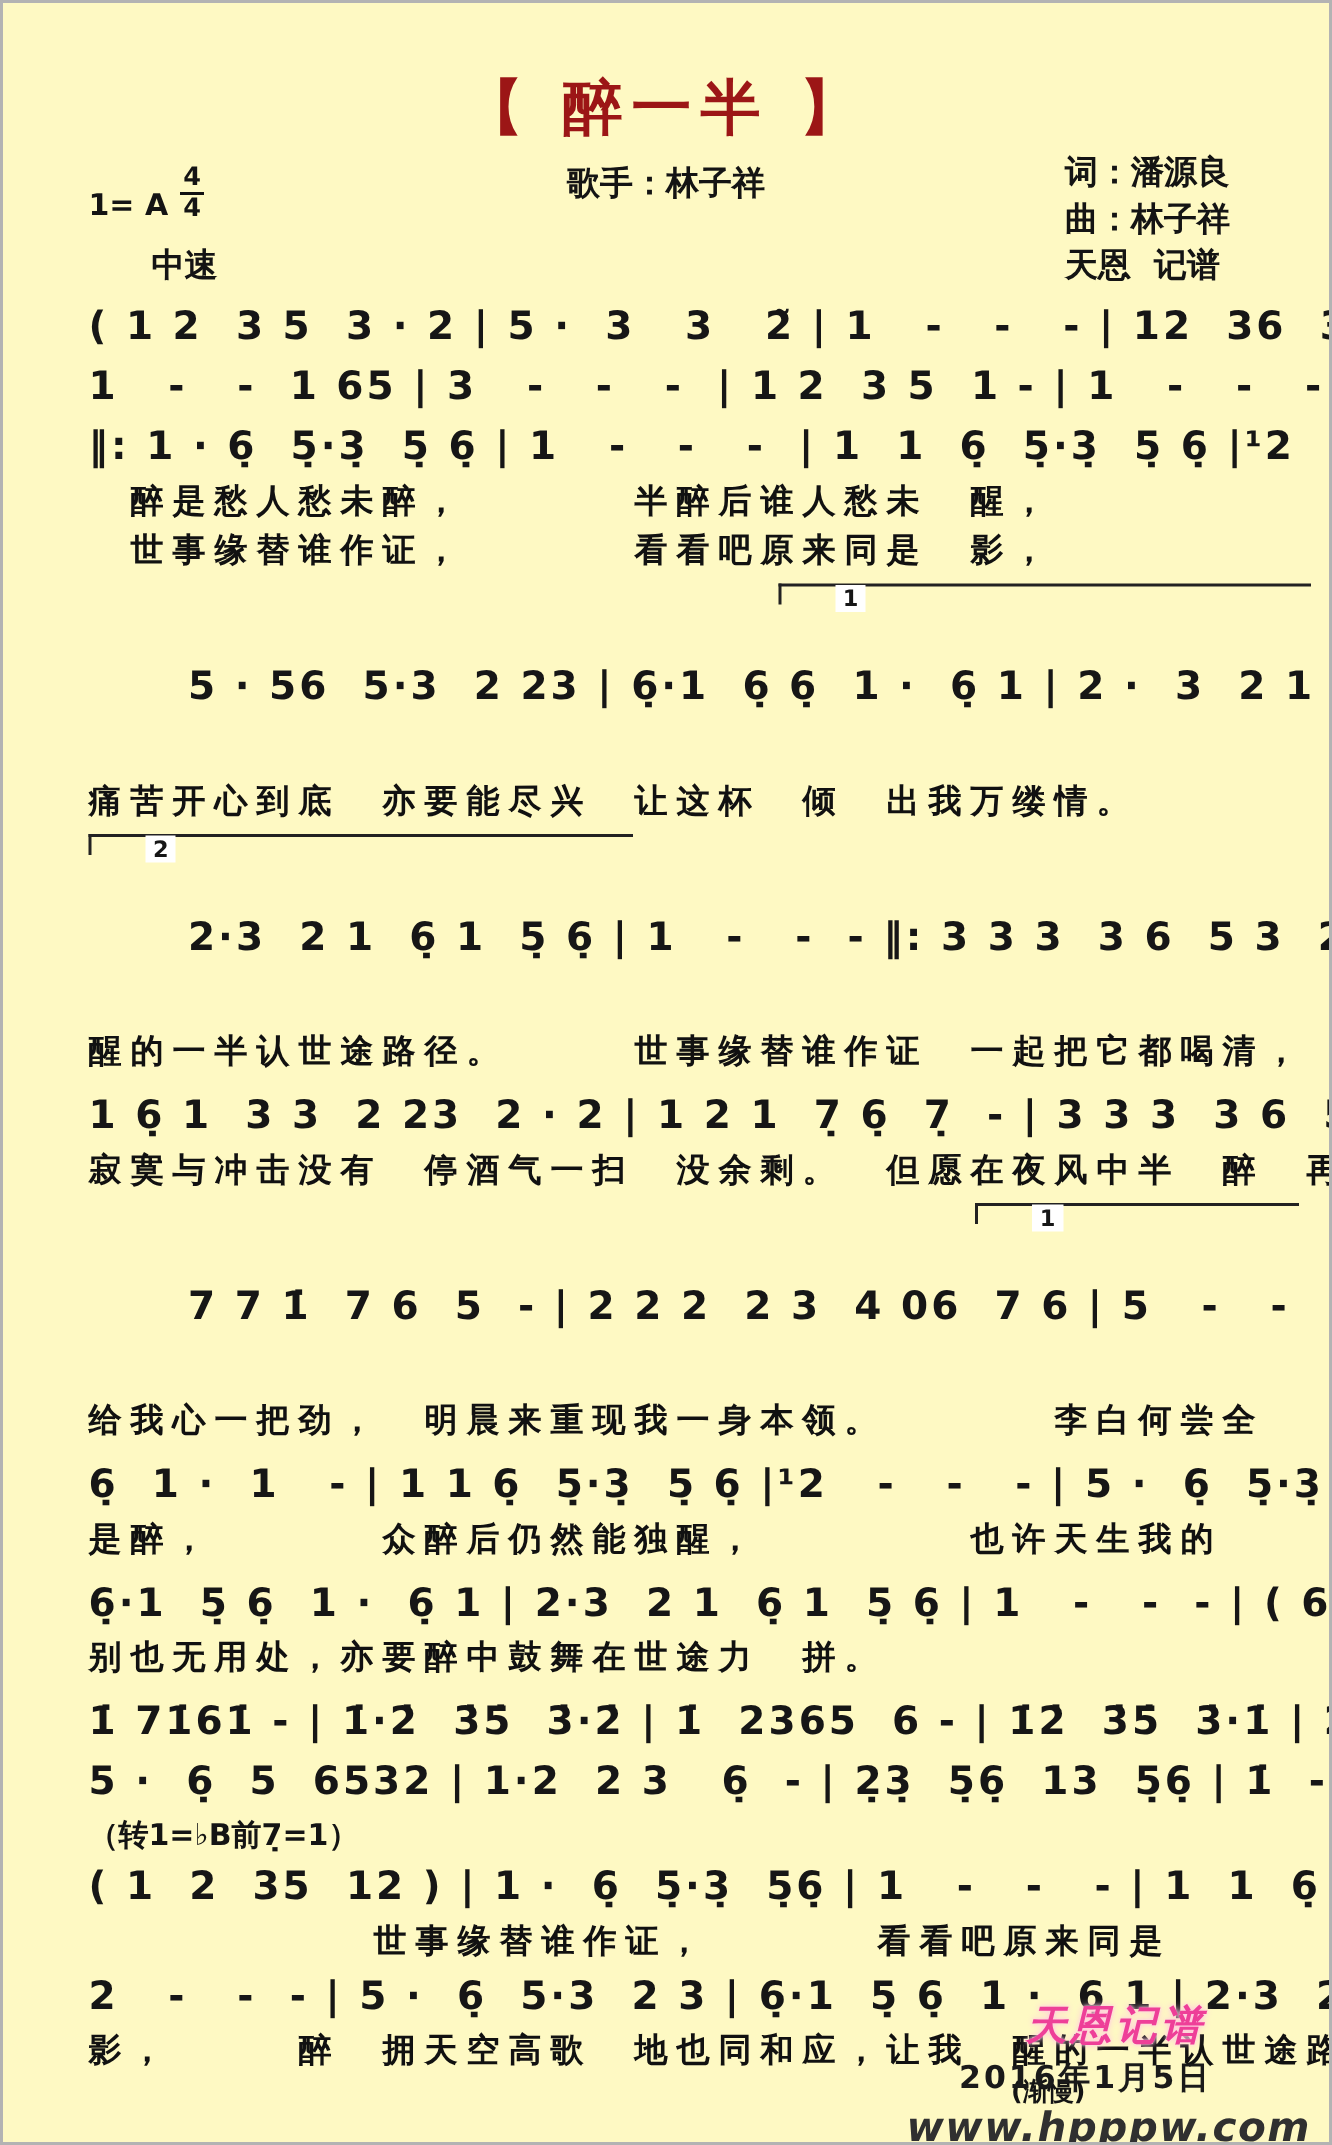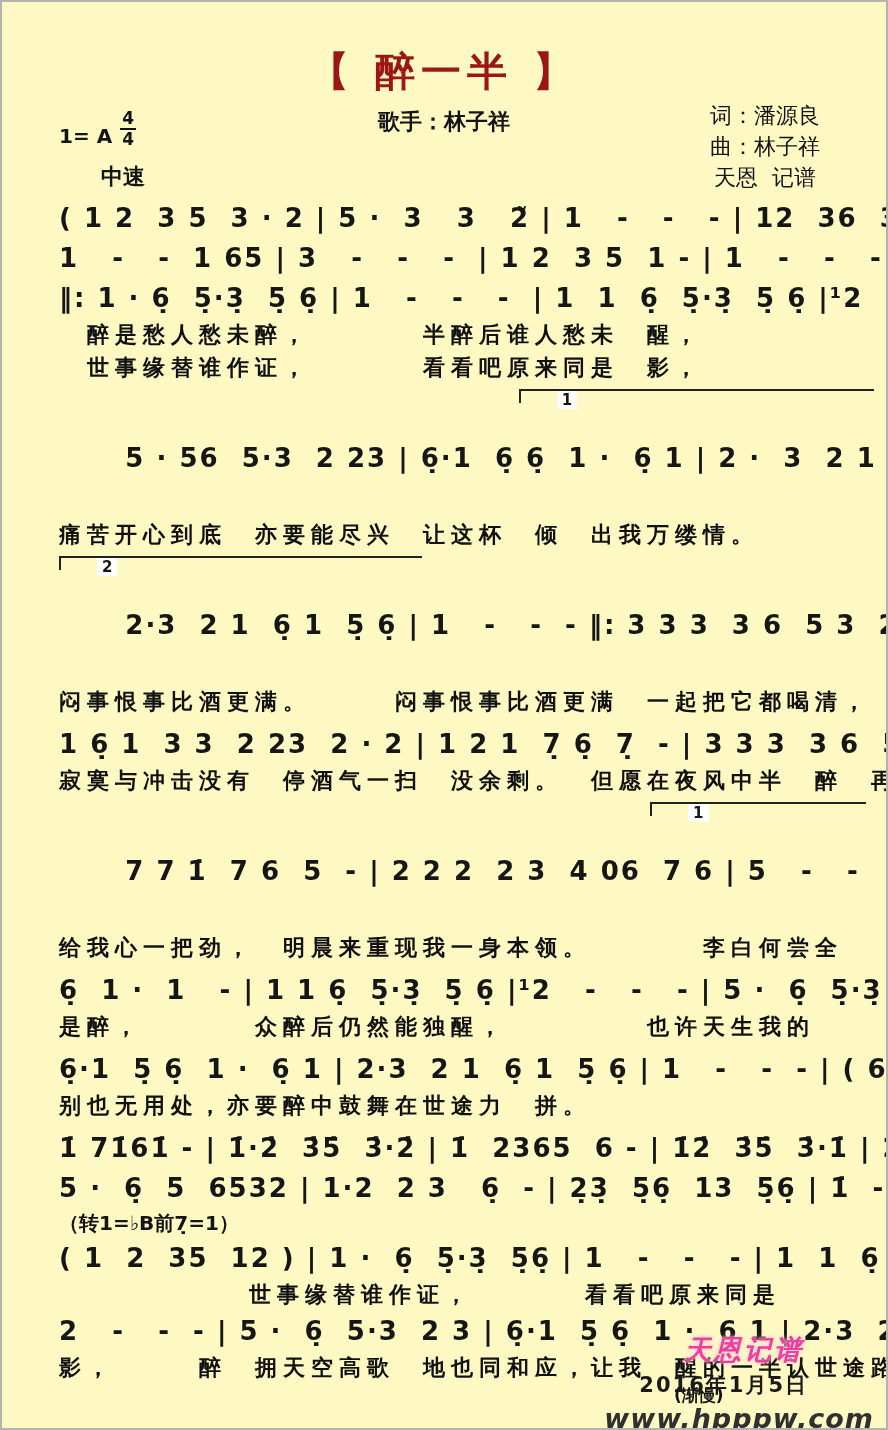--- a/index.html
+++ b/index.html
@@ -25,23 +25,23 @@
   .singer{
     text-align:center;
     font-size:22px;
     font-weight:bold;
     margin-top:8px;
   }
   .credits{
     position:absolute;
     top:98px;right:66px;
     font-size:22px;
-    font-weight:normal;
+    font-weight:bold;
     line-height:31px;
-    text-align:center;
+    text-align:left;
     white-space:pre;
   }
   .keyblock{
     position:absolute;
     top:108px;left:57px;
     font-size:20px;
     font-weight:bold;
     display:flex;align-items:flex-end;gap:8px;
   }
   .frac{display:inline-flex;flex-direction:column;align-items:center;line-height:1;font-size:17px;}
@@ -164,21 +164,21 @@
     <div class="m">‖: 1 · 6̣  5̣·3̣  5̣ 6̣ | 1   -   -   -  | 1  1  6̣  5̣·3̣  5̣ 6̣ |¹2   -   -   - |</div>
     <div class="ly ind28">醉是愁人愁未醉，　　　　半醉后谁人愁未　醒，</div>
     <div class="ly ind28">世事缘替谁作证，　　　　看看吧原来同是　影，</div>
     <div class="m vspace">
       <span class="volta" style="left:56%;width:43%;"><b>1</b></span><span>5 · 56  5·3  2 23 | 6̣·1  6̣ 6̣  1 ·  6̣ 1 | 2 ·  3  2 1  6̣ 1 | 5̣   -   -   - :‖</span>
     </div>
     <div class="ly">痛苦开心到底　亦要能尽兴　让这杯　倾　出我万缕情。</div>
     <div class="m vspace">
       <span class="volta" style="left:0%;width:44%;"><b>2</b></span><span>2·3  2 1  6̣ 1  5̣ 6̣ | 1   -   -  - ‖: 3 3 3  3 6  5 3  2·6̌ | 5 5 6  5 2  3  - |</span>
     </div>
-    <div class="ly">闷事恨事比酒更满。　　　闷事恨事比酒更满　一起把它都喝清，</div>
+    <div class="ly">醒的一半认世途路径。　　　世事缘替谁作证　一起把它都喝清，</div>
     <div class="m gap6">1 6̣ 1  3 3  2 23  2 · 2 | 1 2 1  7̣ 6̣  7̣  - | 3 3 3  3 6  5 4  3 · 6̌ |</div>
     <div class="ly">寂寞与冲击没有　停酒气一扫　没余剩。　但愿在夜风中半　醉　再</div>
     <div class="m vspace">
       <span class="volta" style="left:72%;width:26%;"><b>1</b></span><span>7 7 1̇  7 6  5  - | 2 2 2  2 3  4 06  7 6 | 5   -   -   - |⁶1 ·  6̣ 53  5 5 |</span>
     </div>
     <div class="ly">给我心一把劲，　明晨来重现我一身本领。　　　　李白何尝全</div>
     <div class="m gap6">6̣  1 ·  1   - | 1 1 6̣  5̣·3̣  5̣ 6̣ |¹2   -   -   - | 5 ·  6̣  5̣·3̣  2 3 |</div>
     <div class="ly">是醉，　　　　众醉后仍然能独醒，　　　　　也许天生我的</div>
     <div class="m gap6">6̣·1  5̣ 6̣  1 ·  6̣ 1 | 2·3  2 1  6̣ 1  5̣ 6̣ | 1   -   -  - | ( 6 ·  56  71̇  76 |</div>
     <div class="ly">别也无用处，亦要醉中鼓舞在世途力　拼。</div>

